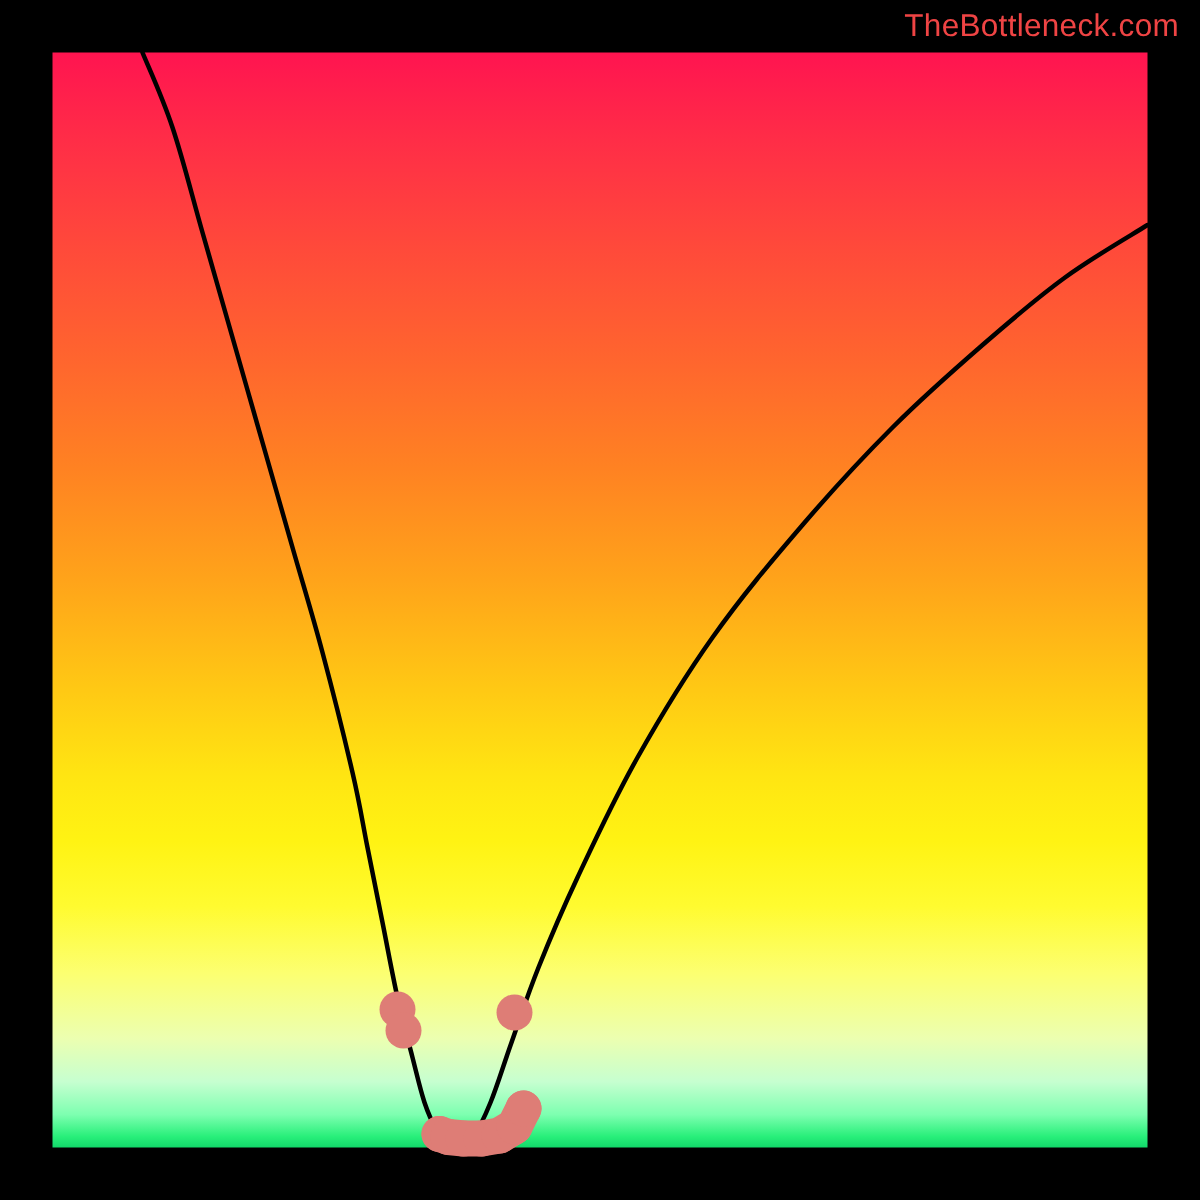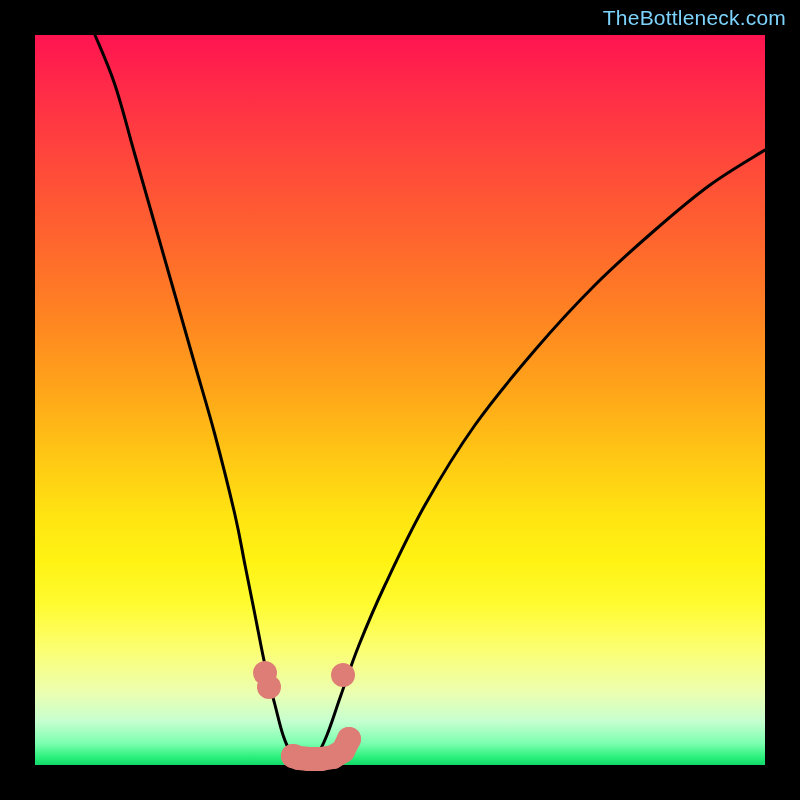--- a/index.html
+++ b/index.html
@@ -41,21 +41,21 @@
       #c6ffd0 94%,
       #7dffb0 97%,
       #28ef7a 99%,
       #12d86a 100%
     );
   }
   .watermark {
     position: absolute;
     top: 6px;
     right: 14px;
-    color: #7dd3fc;
+    color: #ef4444;
     font-size: 21px;
     letter-spacing: 0.2px;
     font-weight: 500;
     user-select: none;
   }
   svg.curves {
     position: absolute;
     inset: 0;
     width: 100%;
     height: 100%;

